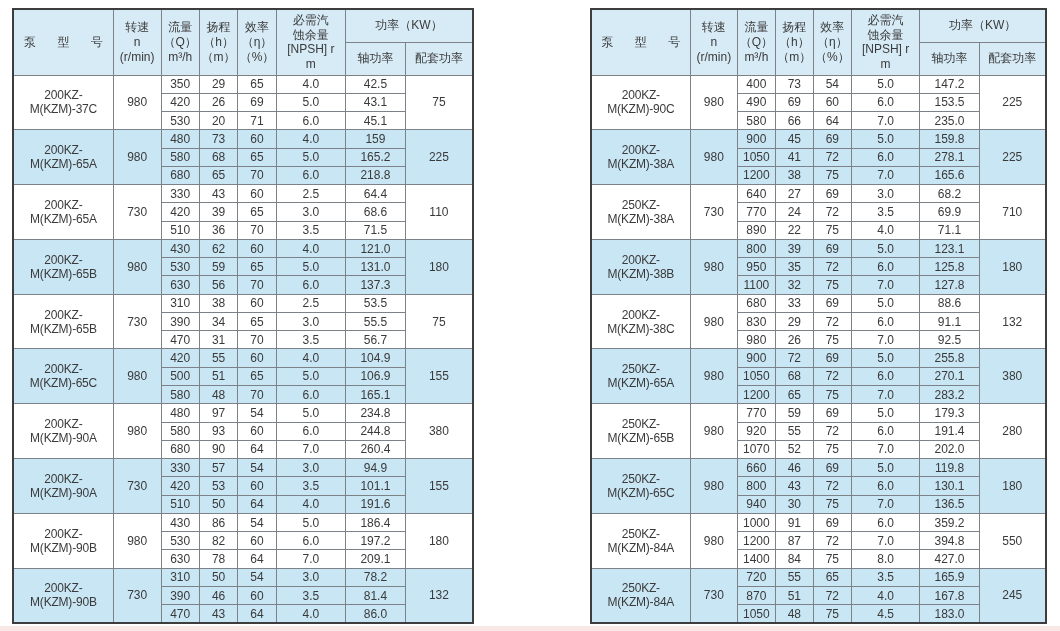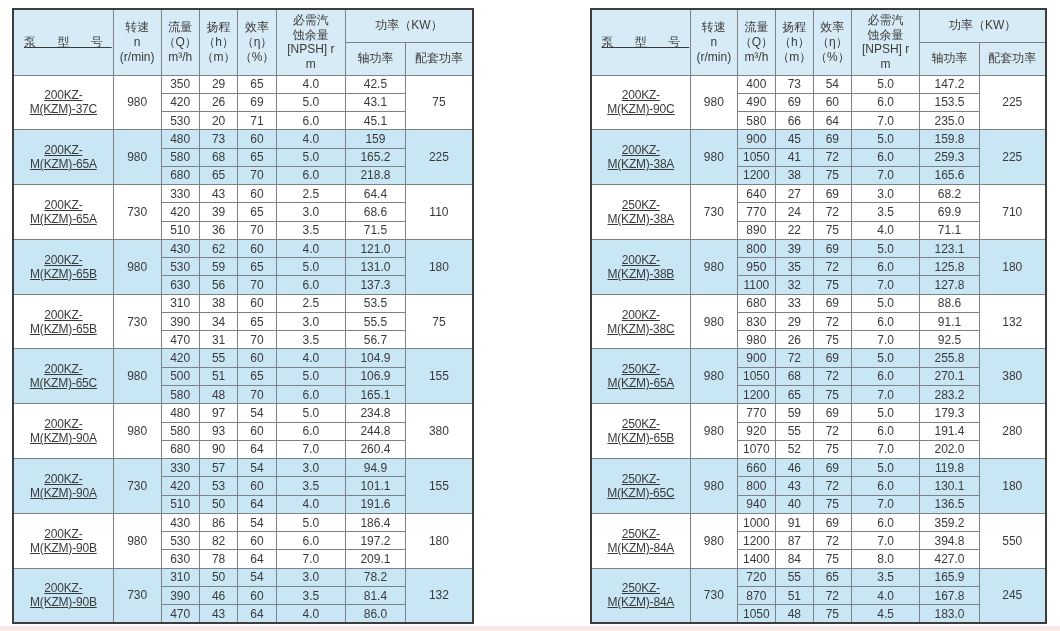--- a/index.html
+++ b/index.html
@@ -22,22 +22,22 @@
     padding:0;font-size:12px;color:var(--text,#3a3a3a);
     overflow:hidden;
   }
   table.pump thead th{
     background:var(--header-bg,#d7ebf6);
     font-weight:normal;white-space:pre-line;line-height:1.22;
     padding:2px 0;
   }
   table.pump thead tr{height:33px;}
   table.pump tbody tr{height:18.27px;}
-  th.model-h{letter-spacing:9px;text-indent:9px;font-size:12.5px;text-decoration:underline;}
-  td.model-cell{font-size:11px;letter-spacing:-0.2px;text-decoration:underline;}
+  th.model-h{letter-spacing:9px;text-indent:9px;font-size:12.5px;}
+  td.model-cell{font-size:11px;letter-spacing:-0.2px;}
   tr.grp-white td{background:#ffffff;}
   tr.grp-blue td{background:var(--highlight-bg,#c9e6f5);}
   .bottom-strip{
     position:absolute;left:0;bottom:0;width:100%;height:5px;
     background:var(--strip,#f8e9e6);
   }
 </style>
 </head>
 <body style="--header-bg: #d7ebf6; --highlight-bg: #c9e6f5; --outer-border: #3d3d3d; --inner-border: #7d8288; --text: #3a3a3a; --strip: #f8e9e6; background: rgb(255, 255, 255);">
 
@@ -394,21 +394,21 @@
           <td>69</td>
           <td>5.0</td>
           <td>159.8</td>
           <td rowspan="3">225</td>
         </tr>
         <tr class="grp-blue">
           <td>1050</td>
           <td>41</td>
           <td>72</td>
           <td>6.0</td>
-          <td>259.3</td>
+          <td>278.1</td>
         </tr>
         <tr class="grp-blue">
           <td>1200</td>
           <td>38</td>
           <td>75</td>
           <td>7.0</td>
           <td>165.6</td>
         </tr>
         <tr class="grp-white">
           <td rowspan="3" class="model-cell">250KZ-M(KZM)-38A</td>
@@ -542,21 +542,21 @@
         </tr>
         <tr class="grp-blue">
           <td>800</td>
           <td>43</td>
           <td>72</td>
           <td>6.0</td>
           <td>130.1</td>
         </tr>
         <tr class="grp-blue">
           <td>940</td>
-          <td>40</td>
+          <td>30</td>
           <td>75</td>
           <td>7.0</td>
           <td>136.5</td>
         </tr>
         <tr class="grp-white">
           <td rowspan="3" class="model-cell">250KZ-M(KZM)-84A</td>
           <td rowspan="3">980</td>
           <td>1000</td>
           <td>91</td>
           <td>69</td>

